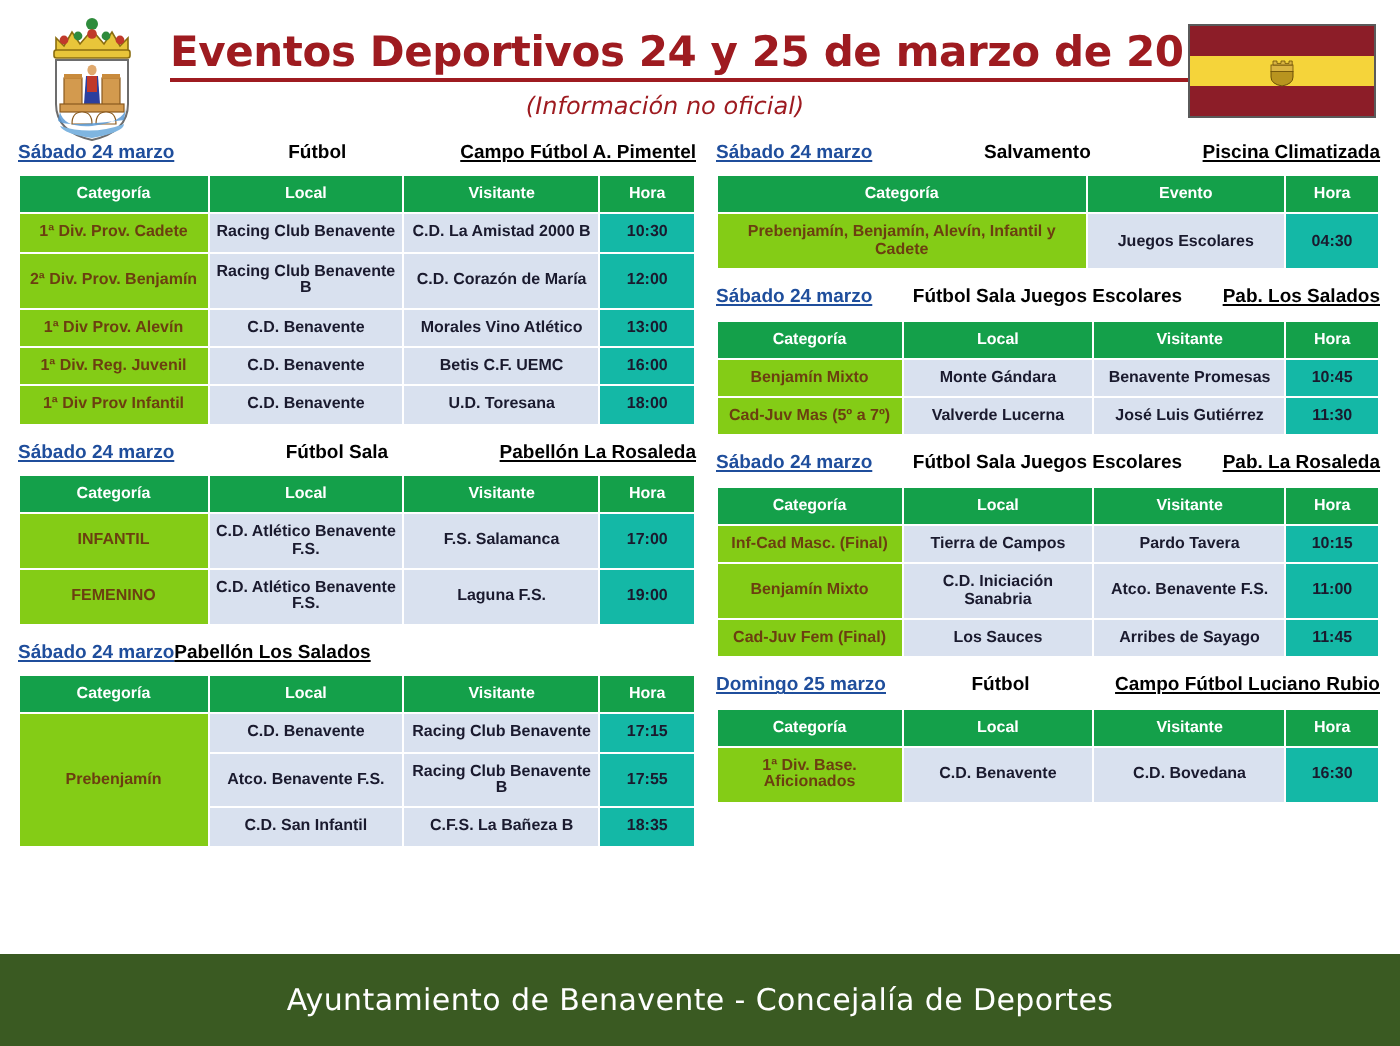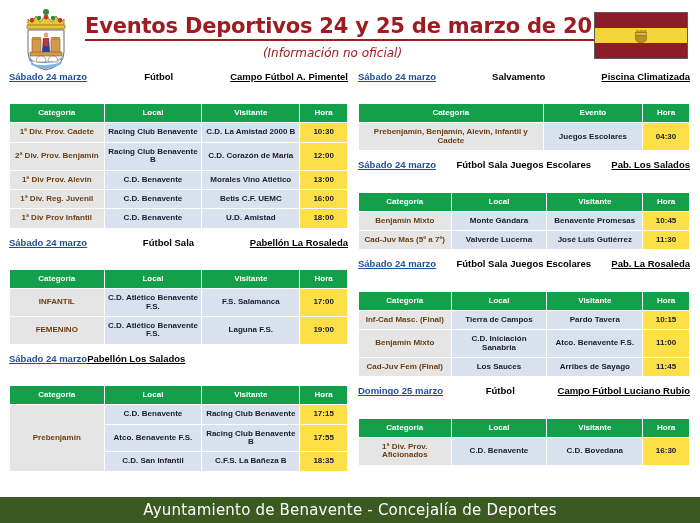--- a/index.html
+++ b/index.html
@@ -105,21 +105,21 @@
   }
 
   
   .section { margin-bottom: 9px; }
   .sec-head {
     display: flex;
     align-items: flex-end;
     font-size: 9.5px;
     font-weight: bold;
     line-height: 1.1;
-    padding-bottom: 21px;
+    padding-bottom: 5px;
     white-space: nowrap;
   }
   .sec-date {
     color: #1f4e9c;
     text-decoration: underline;
     flex: 0 0 auto;
   }
   .sec-sport {
     color: #000;
     flex: 1 1 auto;
@@ -153,44 +153,44 @@
   }
   table.sched td {
     font-size: 8px;
     font-weight: bold;
     text-align: center;
     padding: 5px 2px;
     line-height: 1.05;
     border: none;
   }
   td.cat {
-    background: #e5e5e5;
+    background: #84cc16;
     color: #6b3f10;
   }
   td.team {
     background: #d9e1ef;
     color: #1a1a2e;
   }
   td.hora {
-    background: #fde047;
+    background: #14b8a6;
     color: #1a1a2e;
   }
   .w-cat   { width: 28%; }
   .w-team  { width: 29%; }
   .w-hora  { width: 14%; }
   .w-cat-wide { width: 56%; }
   .w-event { width: 30%; }
 
   
   .footer {
     position: absolute;
     left: 0;
     bottom: 0;
     width: 700px;
-    height: 26px;
+    height: 46px;
     background: #3a5a22;
     color: #ffffff;
     display: flex;
     align-items: center;
     justify-content: center;
     font-size: 15px;
     font-family: "DejaVu Sans", sans-serif;
     letter-spacing: 0.2px;
   }
 </style>
@@ -292,21 +292,21 @@
           </tr>
           <tr>
             <td class="cat">1ª Div. Reg. Juvenil</td>
             <td class="team">C.D. Benavente</td>
             <td class="team">Betis C.F. UEMC</td>
             <td class="hora">16:00</td>
           </tr>
           <tr>
             <td class="cat">1ª Div Prov Infantil</td>
             <td class="team">C.D. Benavente</td>
-            <td class="team">U.D. Amistad</td>
+            <td class="team">U.D. Toresana</td>
             <td class="hora">18:00</td>
           </tr>
         </tbody>
       </table>
     </div>
 
     <div class="section">
       <div class="sec-head">
         <span class="sec-date">Sábado 24 marzo</span>
         <span class="sec-sport">Fútbol Sala</span>
@@ -516,21 +516,21 @@
         <thead>
           <tr>
             <th>Categoría</th>
             <th>Local</th>
             <th>Visitante</th>
             <th>Hora</th>
           </tr>
         </thead>
         <tbody>
           <tr>
-            <td class="cat">1ª Div. Prov. Aficionados</td>
+            <td class="cat">1ª Div. Base. Aficionados</td>
             <td class="team">C.D. Benavente</td>
             <td class="team">C.D. Bovedana</td>
             <td class="hora">16:30</td>
           </tr>
         </tbody>
       </table>
     </div>
 
   </div>
 </div>

